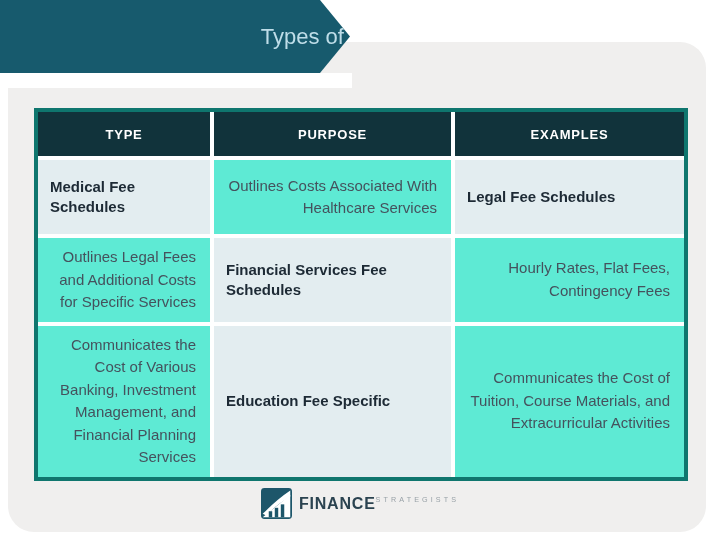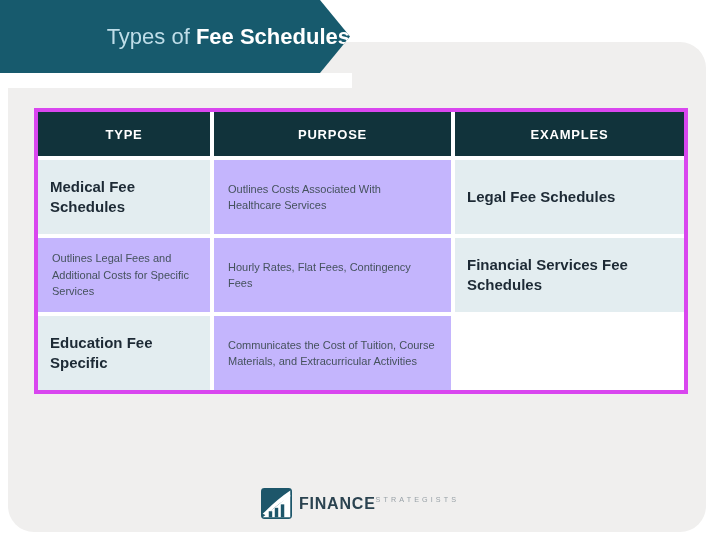--- a/index.html
+++ b/index.html
@@ -24,76 +24,76 @@
   }
   .banner .t-light{color:#bedde8;font-size:22px;font-weight:400;white-space:pre;}
   .banner .t-bold{color:#ffffff;font-size:22px;font-weight:700;}
   
   .banner-underline{
     position:absolute;left:0;top:73px;width:352px;height:15px;background:#ffffff;
   }
   
   .table{
     position:absolute;left:34px;top:108px;width:654px;
-    background:#ffffff;border:4px solid #d946ef;
+    background:#ffffff;border:4px solid #0f766e;
     display:grid;grid-template-columns:172px 237px 1fr;gap:4px;
     box-sizing:border-box;
   }
   .th{
     background:#11333b;color:#ffffff;
     font-size:13px;font-weight:700;letter-spacing:0.8px;
     display:flex;align-items:center;justify-content:center;
     height:44px;text-transform:uppercase;
   }
   .cell{
     display:flex;align-items:center;min-height:74px;box-sizing:border-box;
   }
   .cell.type{
     background:#e3edf0;color:#1d2a35;font-weight:700;font-size:15px;
     line-height:1.35;padding:8px 14px 8px 12px;justify-content:flex-start;
     text-align:left;
   }
   .cell.body{
-    background:#c4b5fd;color:#45525d;font-size:11px;line-height:1.5;
-    justify-content:center;text-align:left;padding:8px 14px;
+    background:#5eead4;color:#45525d;font-size:15px;line-height:1.5;
+    justify-content:center;text-align:right;padding:8px 14px;
   }
   
   .footer{
     position:absolute;left:0;top:488px;width:720px;
     display:flex;align-items:center;justify-content:center;gap:7px;
   }
   .logo-mark{width:31px;height:31px;flex:0 0 auto;}
   .logo-text{display:flex;flex-direction:row;line-height:1;}
   .logo-line1{color:#2b4350;font-size:16px;font-weight:700;letter-spacing:0.8px;}
   .logo-line2{color:#98a1a7;font-size:7.2px;font-weight:400;letter-spacing:3.1px;margin-top:0;}
 </style>
 </head>
 <body>
 
 <div class="card"></div>
 
 <div class="banner">
   <span class="t-light">Types of </span>
-    <span class="t-bold">Fee Schedules</span>
 </div>
 <div class="banner-underline"></div>
 
 <div class="table">
   <div class="th">TYPE</div>
   <div class="th">PURPOSE</div>
   <div class="th">EXAMPLES</div>
 
   <div class="cell type">Medical Fee Schedules</div>
   <div class="cell body">Outlines Costs Associated With Healthcare Services</div>
 
   <div class="cell type">Legal Fee Schedules</div>
   <div class="cell body">Outlines Legal Fees and Additional Costs for Specific Services</div>
+  <div class="cell type">Financial Services Fee Schedules</div>
+
   <div class="cell body">Hourly Rates, Flat Fees, Contingency Fees</div>
-
-  <div class="cell type">Financial Services Fee Schedules</div>
+  <div class="cell body">Communicates the Cost of Various Banking, Investment Management, and Financial Planning Services</div>
 
   <div class="cell type">Education Fee Specific</div>
   <div class="cell body">Communicates the Cost of Tuition, Course Materials, and Extracurricular Activities</div>
 </div>
 
 <div class="footer">
   <svg class="logo-mark" viewBox="0 0 36 36" xmlns="http://www.w3.org/2000/svg">
     <rect x="0" y="0" width="36" height="36" rx="4" fill="#1d566a"></rect>
     <path d="M2 34 L34 8 L34 34 Z" fill="#ffffff"></path>
     <path d="M2 30 C12 20 22 11 34 3 L34 10 C23 17 13 24 6 32 Z" fill="#ffffff"></path>

